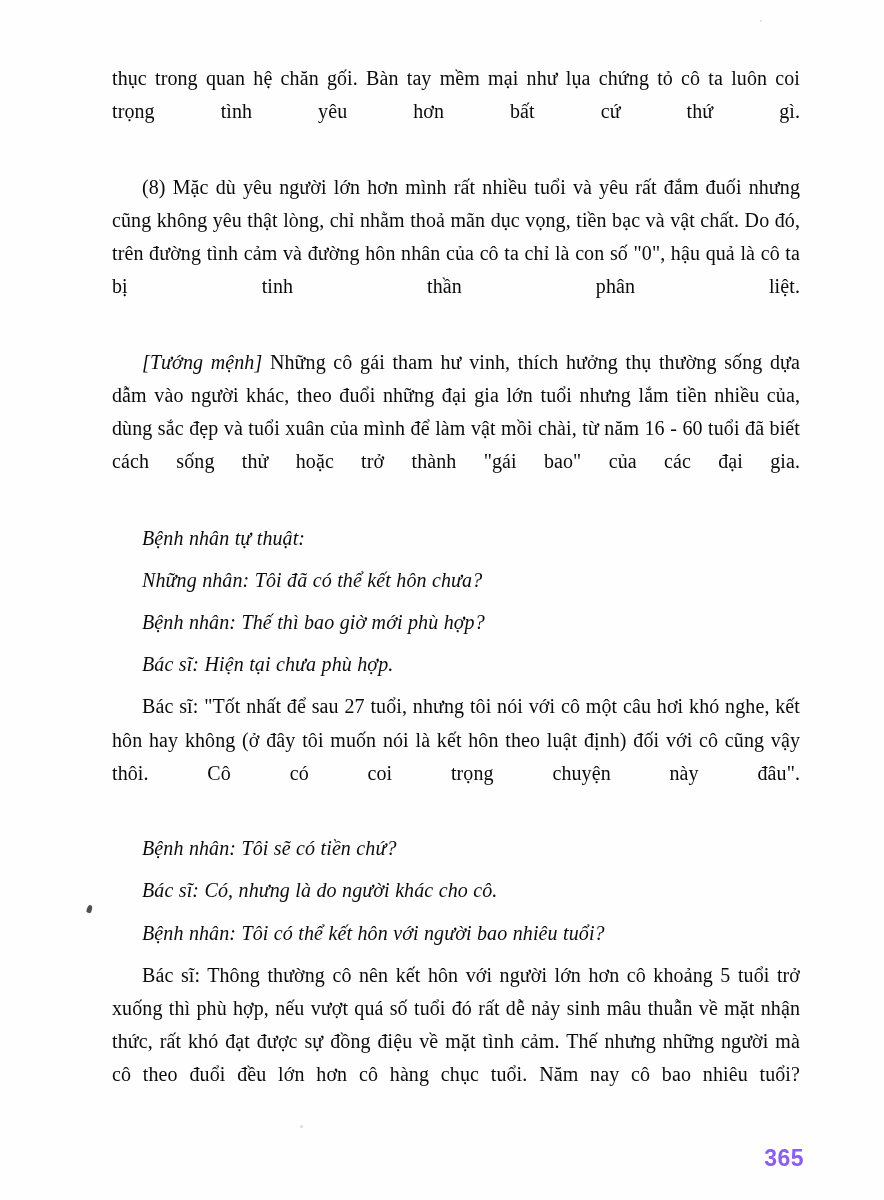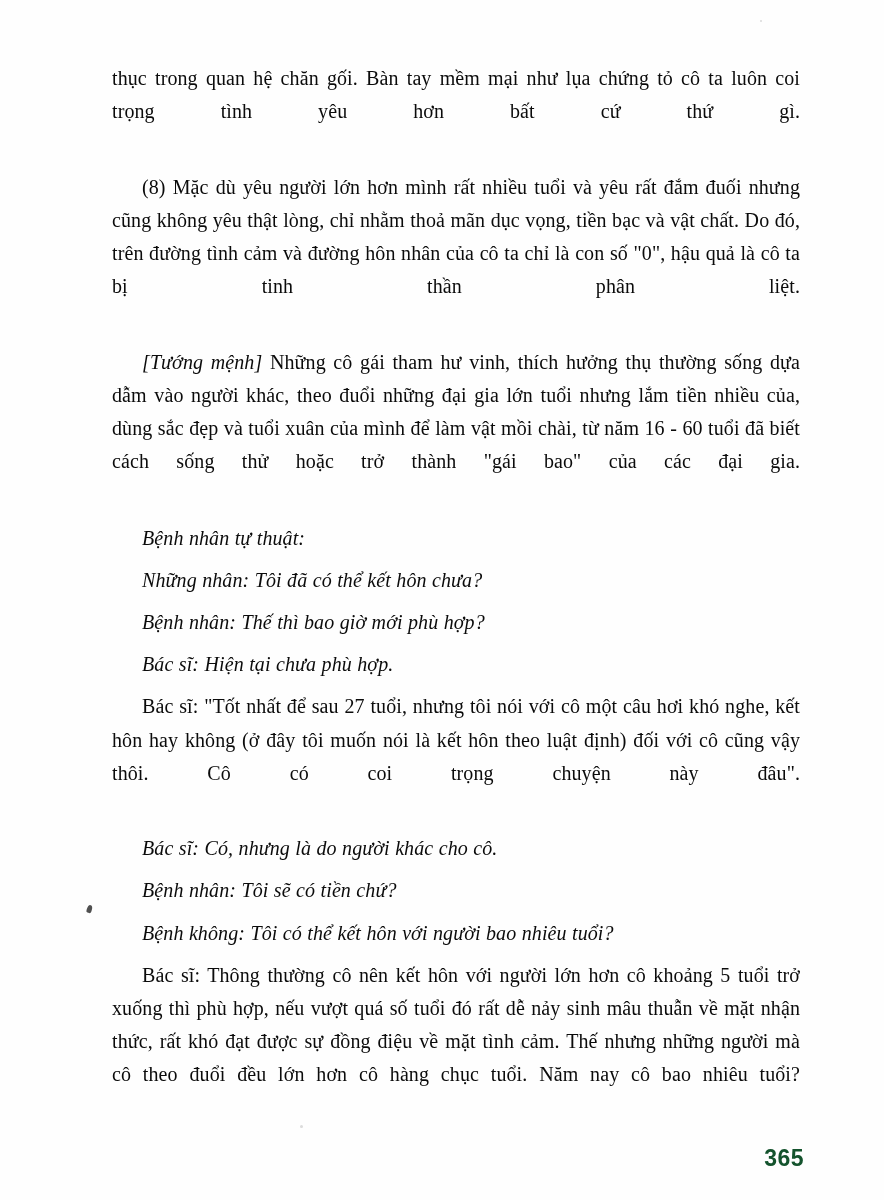--- a/index.html
+++ b/index.html
@@ -91,21 +91,21 @@
   }
 
   #page-number {
     position: absolute;
     right: 80px;
     bottom: 28px;
     font-family: "Liberation Sans", "DejaVu Sans", sans-serif;
     font-weight: 700;
     font-size: 23px;
     letter-spacing: .5px;
-    color: #14532d;
+    color: #8b5cf6;
   }
 </style>
 </head>
 <body>
 
 <div id="page-sheet">
 
   <span class="fleck" style="left:520px; top:1043px; width:3px; height:6px; border-radius:30%;"></span>
   <span class="fleck" style="left:300px; top:1125px; width:3px; height:3px;"></span>
   <span class="fleck" style="left:760px; top:20px; width:2px; height:2px;"></span>
@@ -124,25 +124,25 @@
     <p class="para line indent gap-md it">Bệnh nhân tự thuật:</p>
 
     <p class="para line indent gap-sm">Những nhân: Tôi đã có thể kết hôn chưa?</p>
 
     <p class="para line indent gap-sm">Bệnh nhân: Thế thì bao giờ mới phù hợp?</p>
 
     <p class="para line indent gap-sm">Bác sĩ: Hiện tại chưa phù hợp.</p>
 
     <p class="para indent gap-sm">Bác sĩ: "Tốt nhất để sau 27 tuổi, nhưng tôi nói với cô một câu hơi khó nghe, kết hôn hay không (ở đây tôi muốn nói là kết hôn theo luật định) đối với cô cũng vậy thôi. Cô có coi trọng chuyện này đâu".</p>
 
+    <p class="para line indent gap-sm">Bệnh nhân: Tôi sẽ có tiền chứ?</p>
+
     <p class="para line indent gap-sm">Bác sĩ: Có, nhưng là do người khác cho cô.</p>
 
-    <p class="para line indent gap-sm">Bệnh nhân: Tôi sẽ có tiền chứ?</p>
-
-    <p class="para line indent gap-sm">Bệnh không: Tôi có thể kết hôn với người bao nhiêu tuổi?</p>
+    <p class="para line indent gap-sm">Bệnh nhân: Tôi có thể kết hôn với người bao nhiêu tuổi?</p>
 
     <p class="para indent gap-sm">Bác sĩ: Thông thường cô nên kết hôn với người lớn hơn cô khoảng 5 tuổi trở xuống thì phù hợp, nếu vượt quá số tuổi đó rất dễ nảy sinh mâu thuẫn về mặt nhận thức, rất khó đạt được sự đồng điệu về mặt tình cảm. Thế nhưng những người mà cô theo đuổi đều lớn hơn cô hàng chục tuổi. Năm nay cô bao nhiêu tuổi?</p>
 
   </div>
 
   <div id="page-number">365</div>
 
 </div>
 
 </body></html>

